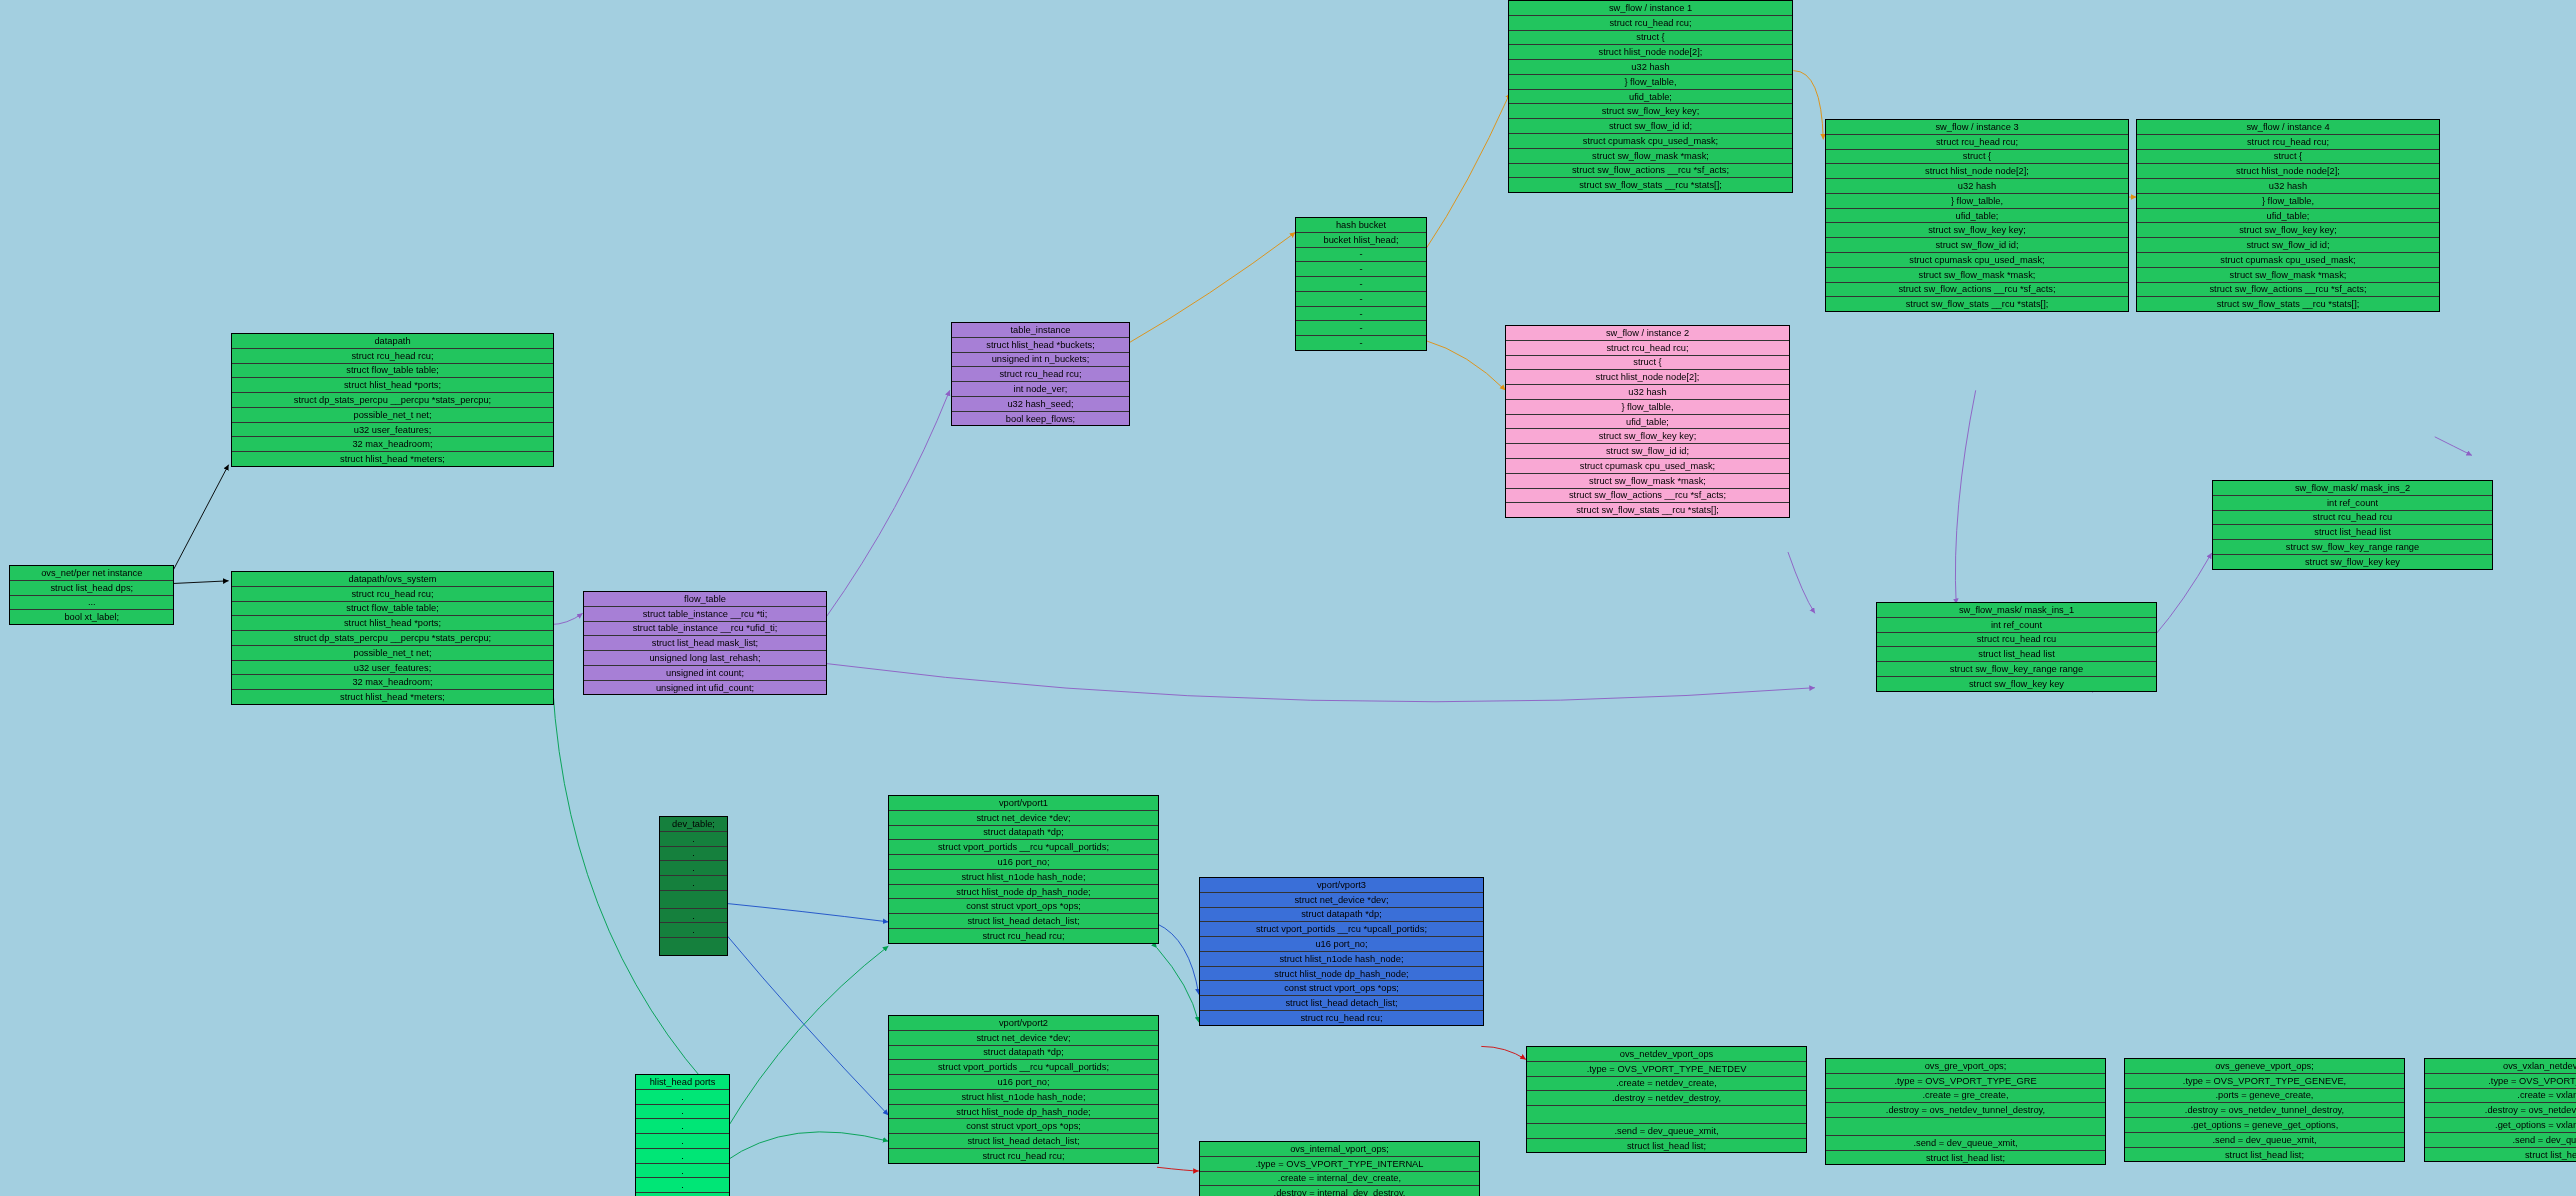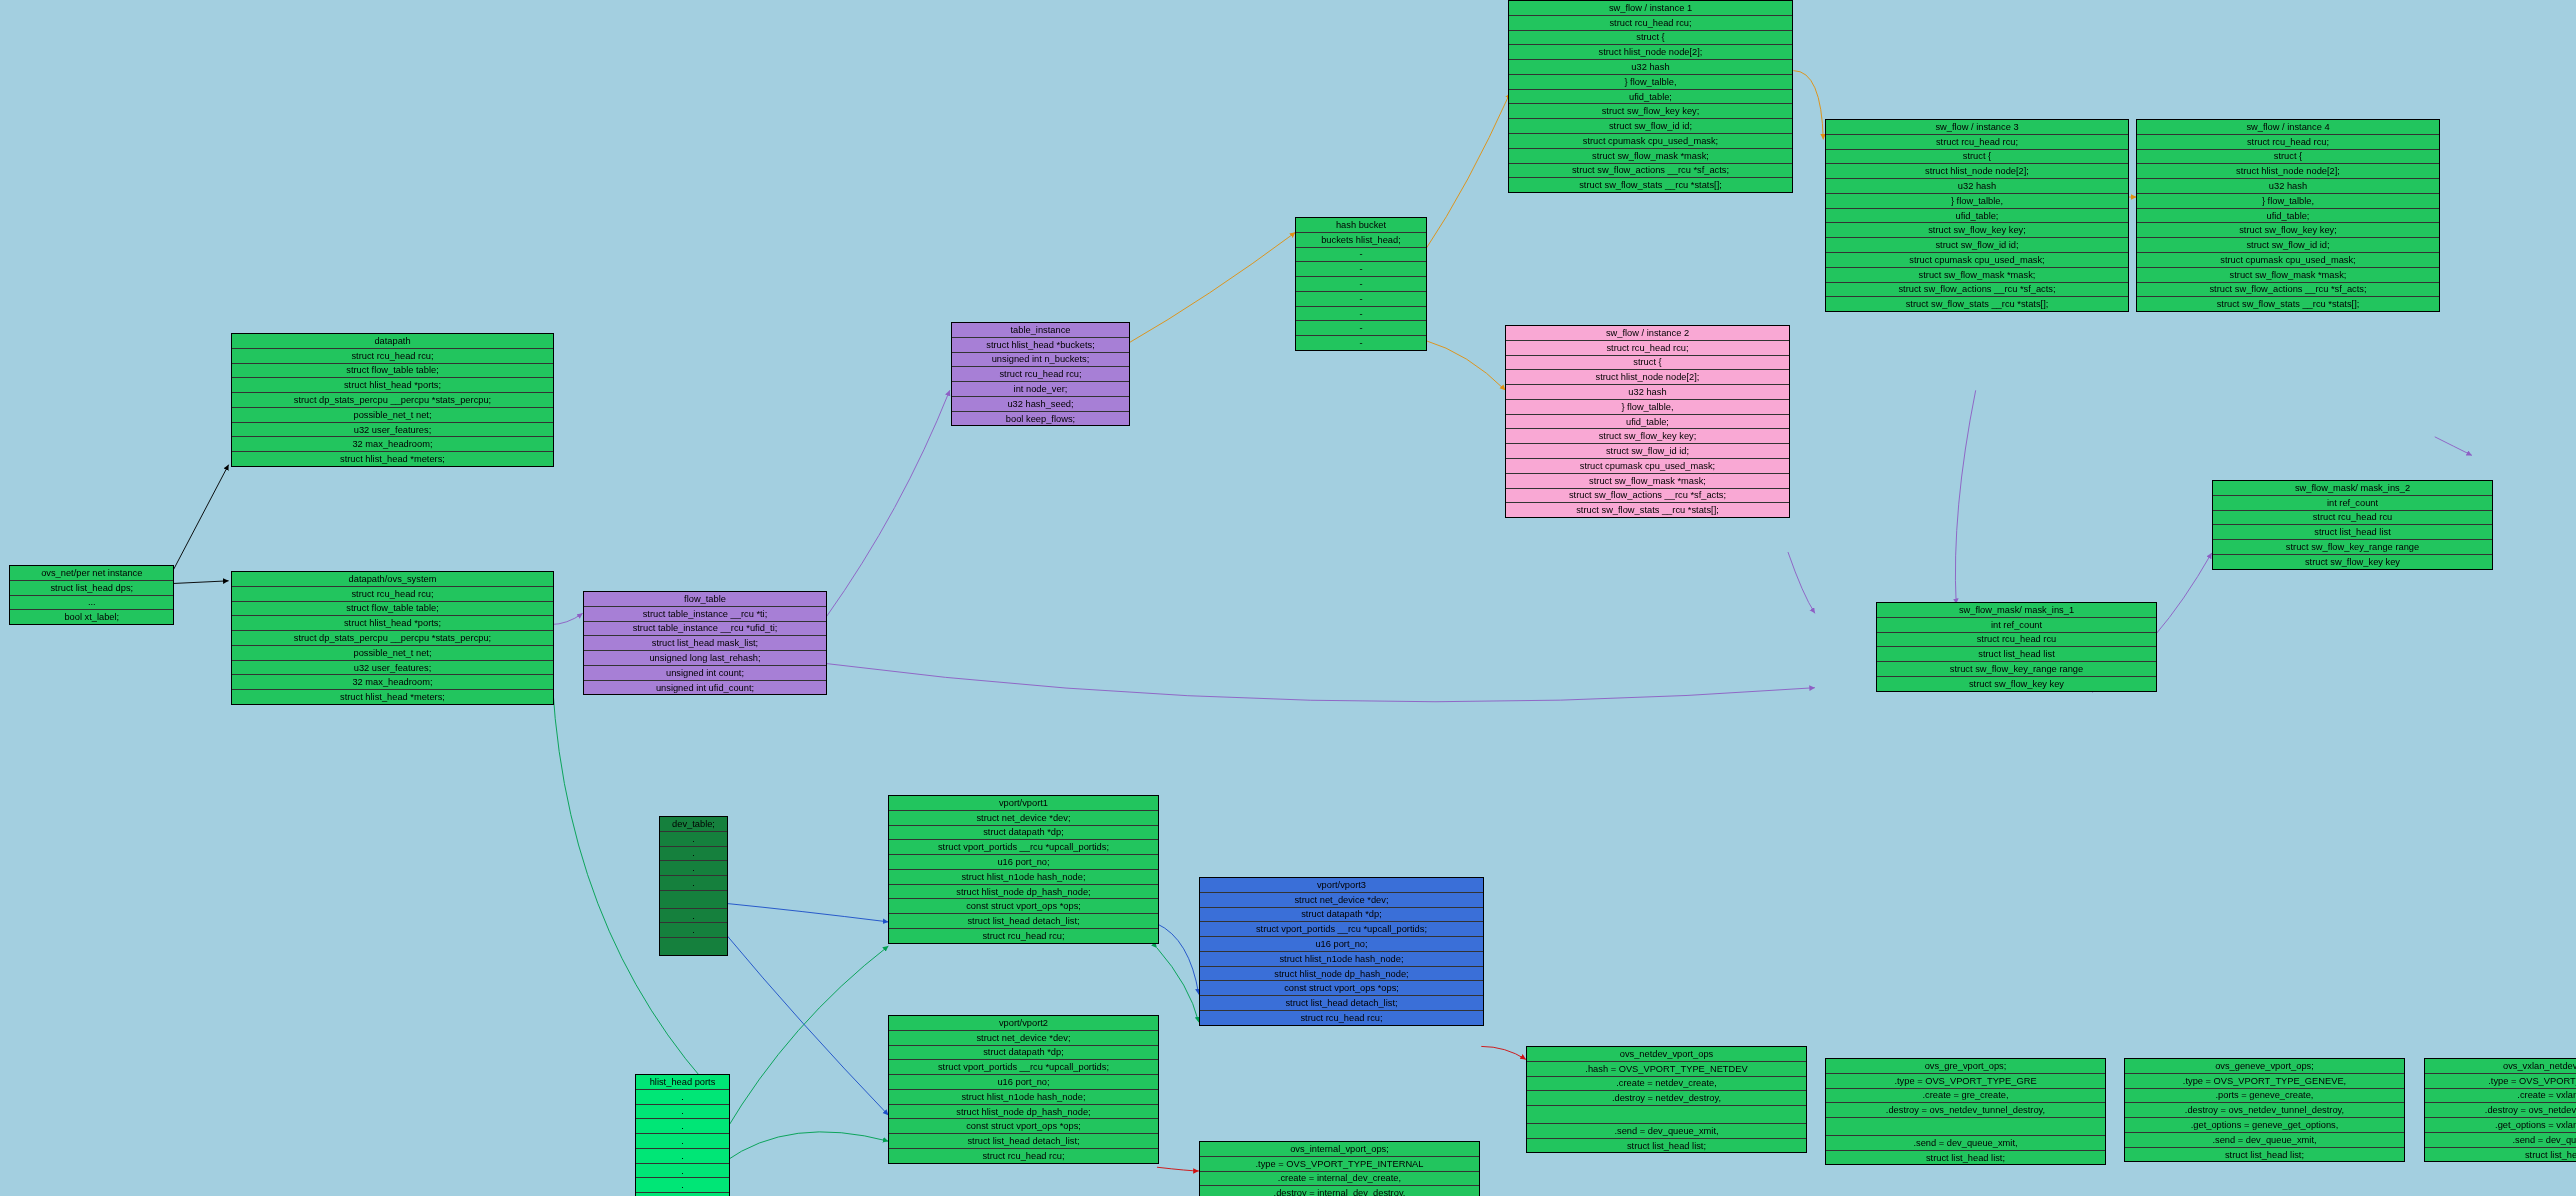--- a/index.html
+++ b/index.html
@@ -137,21 +137,21 @@
   <div class="row">struct hlist_head *buckets;</div>
   <div class="row">unsigned int n_buckets;</div>
   <div class="row">struct rcu_head rcu;</div>
   <div class="row">int node_ver;</div>
   <div class="row">u32 hash_seed;</div>
   <div class="row">bool keep_flows;</div>
 </div>
 
 <div class="node" style="left:1295px;top:217px;width:130px">
   <div class="row">hash bucket</div>
-  <div class="row">buckets hlist_head;</div>
+  <div class="row">bucket hlist_head;</div>
   <div class="row">-</div>
   <div class="row">-</div>
   <div class="row">-</div>
   <div class="row">-</div>
   <div class="row">-</div>
   <div class="row">-</div>
   <div class="row">-</div>
 </div>
 
 <div class="node" style="left:1508px;top:0px;width:283px">
@@ -302,21 +302,21 @@
 <div class="node" style="left:1199px;top:1141px;width:279px">
   <div class="row">ovs_internal_vport_ops;</div>
   <div class="row">.type = OVS_VPORT_TYPE_INTERNAL</div>
   <div class="row">.create = internal_dev_create,</div>
   <div class="row">.destroy = internal_dev_destroy,</div>
 
 </div>
 
 <div class="node" style="left:1526px;top:1046px;width:279px">
   <div class="row">ovs_netdev_vport_ops</div>
-  <div class="row">.hash = OVS_VPORT_TYPE_NETDEV</div>
+  <div class="row">.type = OVS_VPORT_TYPE_NETDEV</div>
   <div class="row">.create = netdev_create,</div>
   <div class="row">.destroy = netdev_destroy,</div>
   <div class="row" style="height:13px"></div>
   <div class="row">.send = dev_queue_xmit,</div>
   <div class="row">struct list_head list;</div>
 </div>
 
 <div class="node" style="left:1825px;top:1058px;width:279px">
   <div class="row">ovs_gre_vport_ops;</div>
   <div class="row">.type = OVS_VPORT_TYPE_GRE</div>

